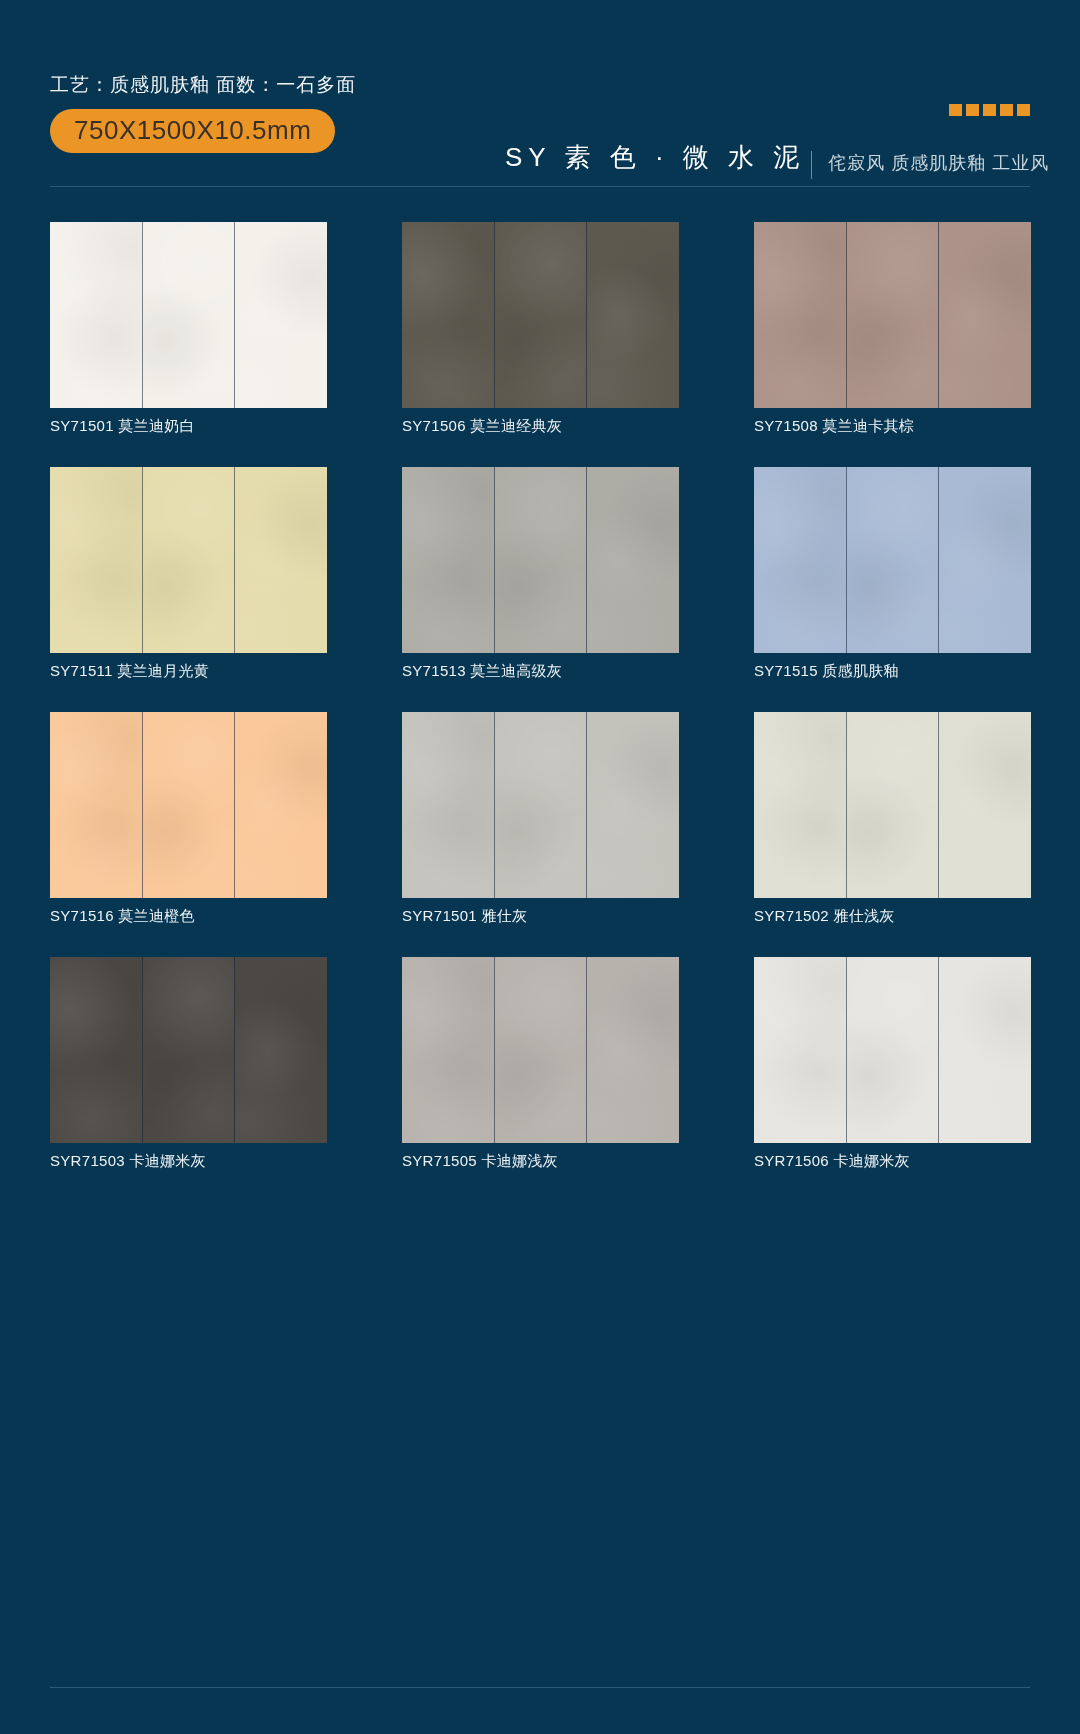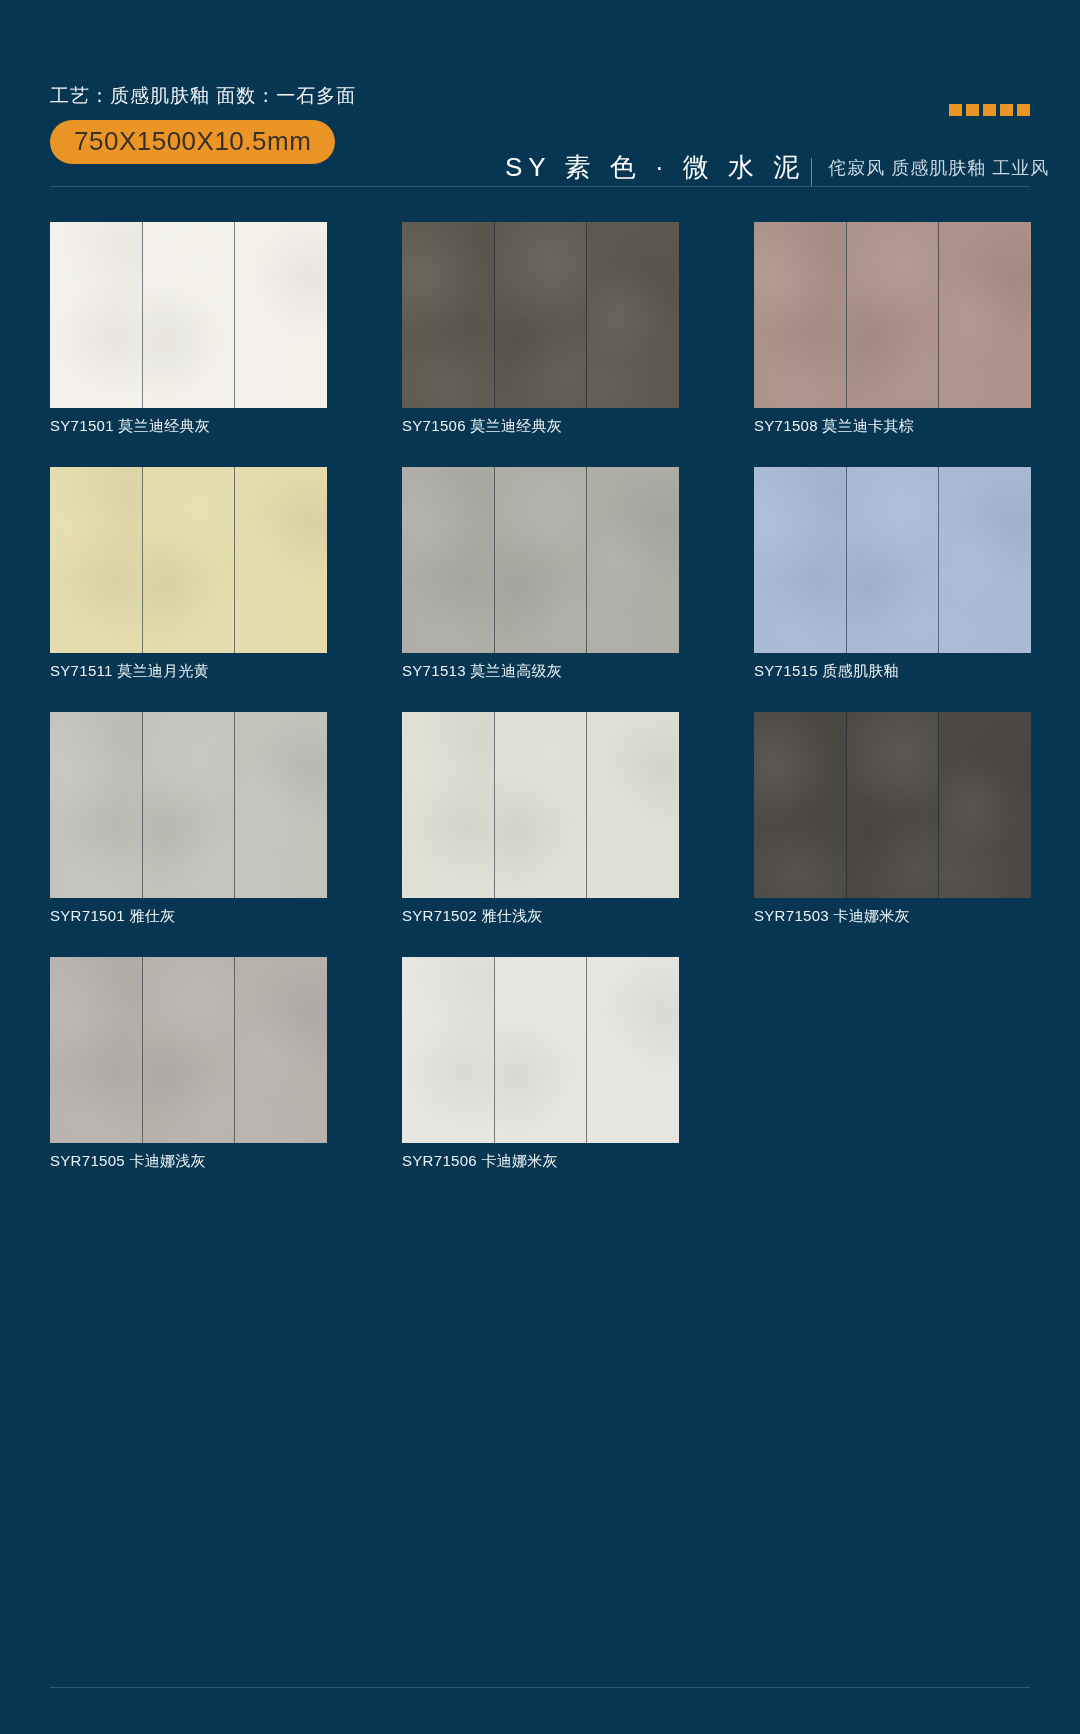--- a/index.html
+++ b/index.html
@@ -17,21 +17,21 @@
     position:relative;
   }
 
   
   .header {
     position:relative;
     height:196px;
   }
   .spec-block {
     position:absolute;
-    left:50px; top:83px;
+    left:50px; top:72px;
   }
   .spec-line {
     font-size:19px;
     letter-spacing:1px;
     color:#f2f5f7;
     white-space:nowrap;
     font-weight:400;
   }
   .size-pill {
     margin-top:11px;
@@ -41,23 +41,23 @@
     border-radius:22px;
     padding:7px 24px 9px 24px;
     font-size:26px;
     letter-spacing:0.5px;
     font-weight:400;
     line-height:1.08;
   }
 
   .title-block {
     position:absolute;
-    left:505px; top:150px;
+    left:505px; top:140px;
     display:flex;
-    align-items:center;
+    align-items:flex-end;
   }
   .title-main {
     font-size:26px;
     letter-spacing:6px;
     color:#ffffff;
     white-space:nowrap;
   }
   .title-sep {
     display:inline-block;
     width:1px;
@@ -176,21 +176,21 @@
     <div class="rule top"></div>
   </div>
 
   <div class="grid">
       <div class="cell">
         <div class="tile" style="background: rgb(243, 241, 234);">
           <div class="panel" style="background: rgb(243, 241, 234);"></div>
           <div class="panel p2" style="background: rgb(243, 241, 234);"></div>
           <div class="panel p3" style="background: rgb(243, 241, 234);"></div>
         </div>
-        <div class="caption">SY71501 莫兰迪经典灰</div>
+        <div class="caption">SY71501 莫兰迪奶白</div>
       </div>
       <div class="cell">
         <div class="tile" style="background: rgb(94, 89, 79);">
           <div class="panel" style="background: rgb(94, 89, 79);"></div>
           <div class="panel p2" style="background: rgb(94, 89, 79);"></div>
           <div class="panel p3" style="background: rgb(94, 89, 79);"></div>
         </div>
         <div class="caption">SY71506 莫兰迪经典灰</div>
       </div>
       <div class="cell">
@@ -219,20 +219,28 @@
       </div>
       <div class="cell">
         <div class="tile" style="background: rgb(168, 186, 212);">
           <div class="panel" style="background: rgb(168, 186, 212);"></div>
           <div class="panel p2" style="background: rgb(168, 186, 212);"></div>
           <div class="panel p3" style="background: rgb(168, 186, 212);"></div>
         </div>
         <div class="caption">SY71515 质感肌肤釉</div>
       </div>
       <div class="cell">
+        <div class="tile" style="background: rgb(250, 200, 154);">
+          <div class="panel" style="background: rgb(250, 200, 154);"></div>
+          <div class="panel p2" style="background: rgb(250, 200, 154);"></div>
+          <div class="panel p3" style="background: rgb(250, 200, 154);"></div>
+        </div>
+        <div class="caption">SY71516 莫兰迪橙色</div>
+      </div>
+      <div class="cell">
         <div class="tile" style="background: rgb(195, 194, 187);">
           <div class="panel" style="background: rgb(195, 194, 187);"></div>
           <div class="panel p2" style="background: rgb(195, 194, 187);"></div>
           <div class="panel p3" style="background: rgb(195, 194, 187);"></div>
         </div>
         <div class="caption">SYR71501 雅仕灰</div>
       </div>
       <div class="cell">
         <div class="tile" style="background: rgb(223, 223, 211);">
           <div class="panel" style="background: rgb(223, 223, 211);"></div>

